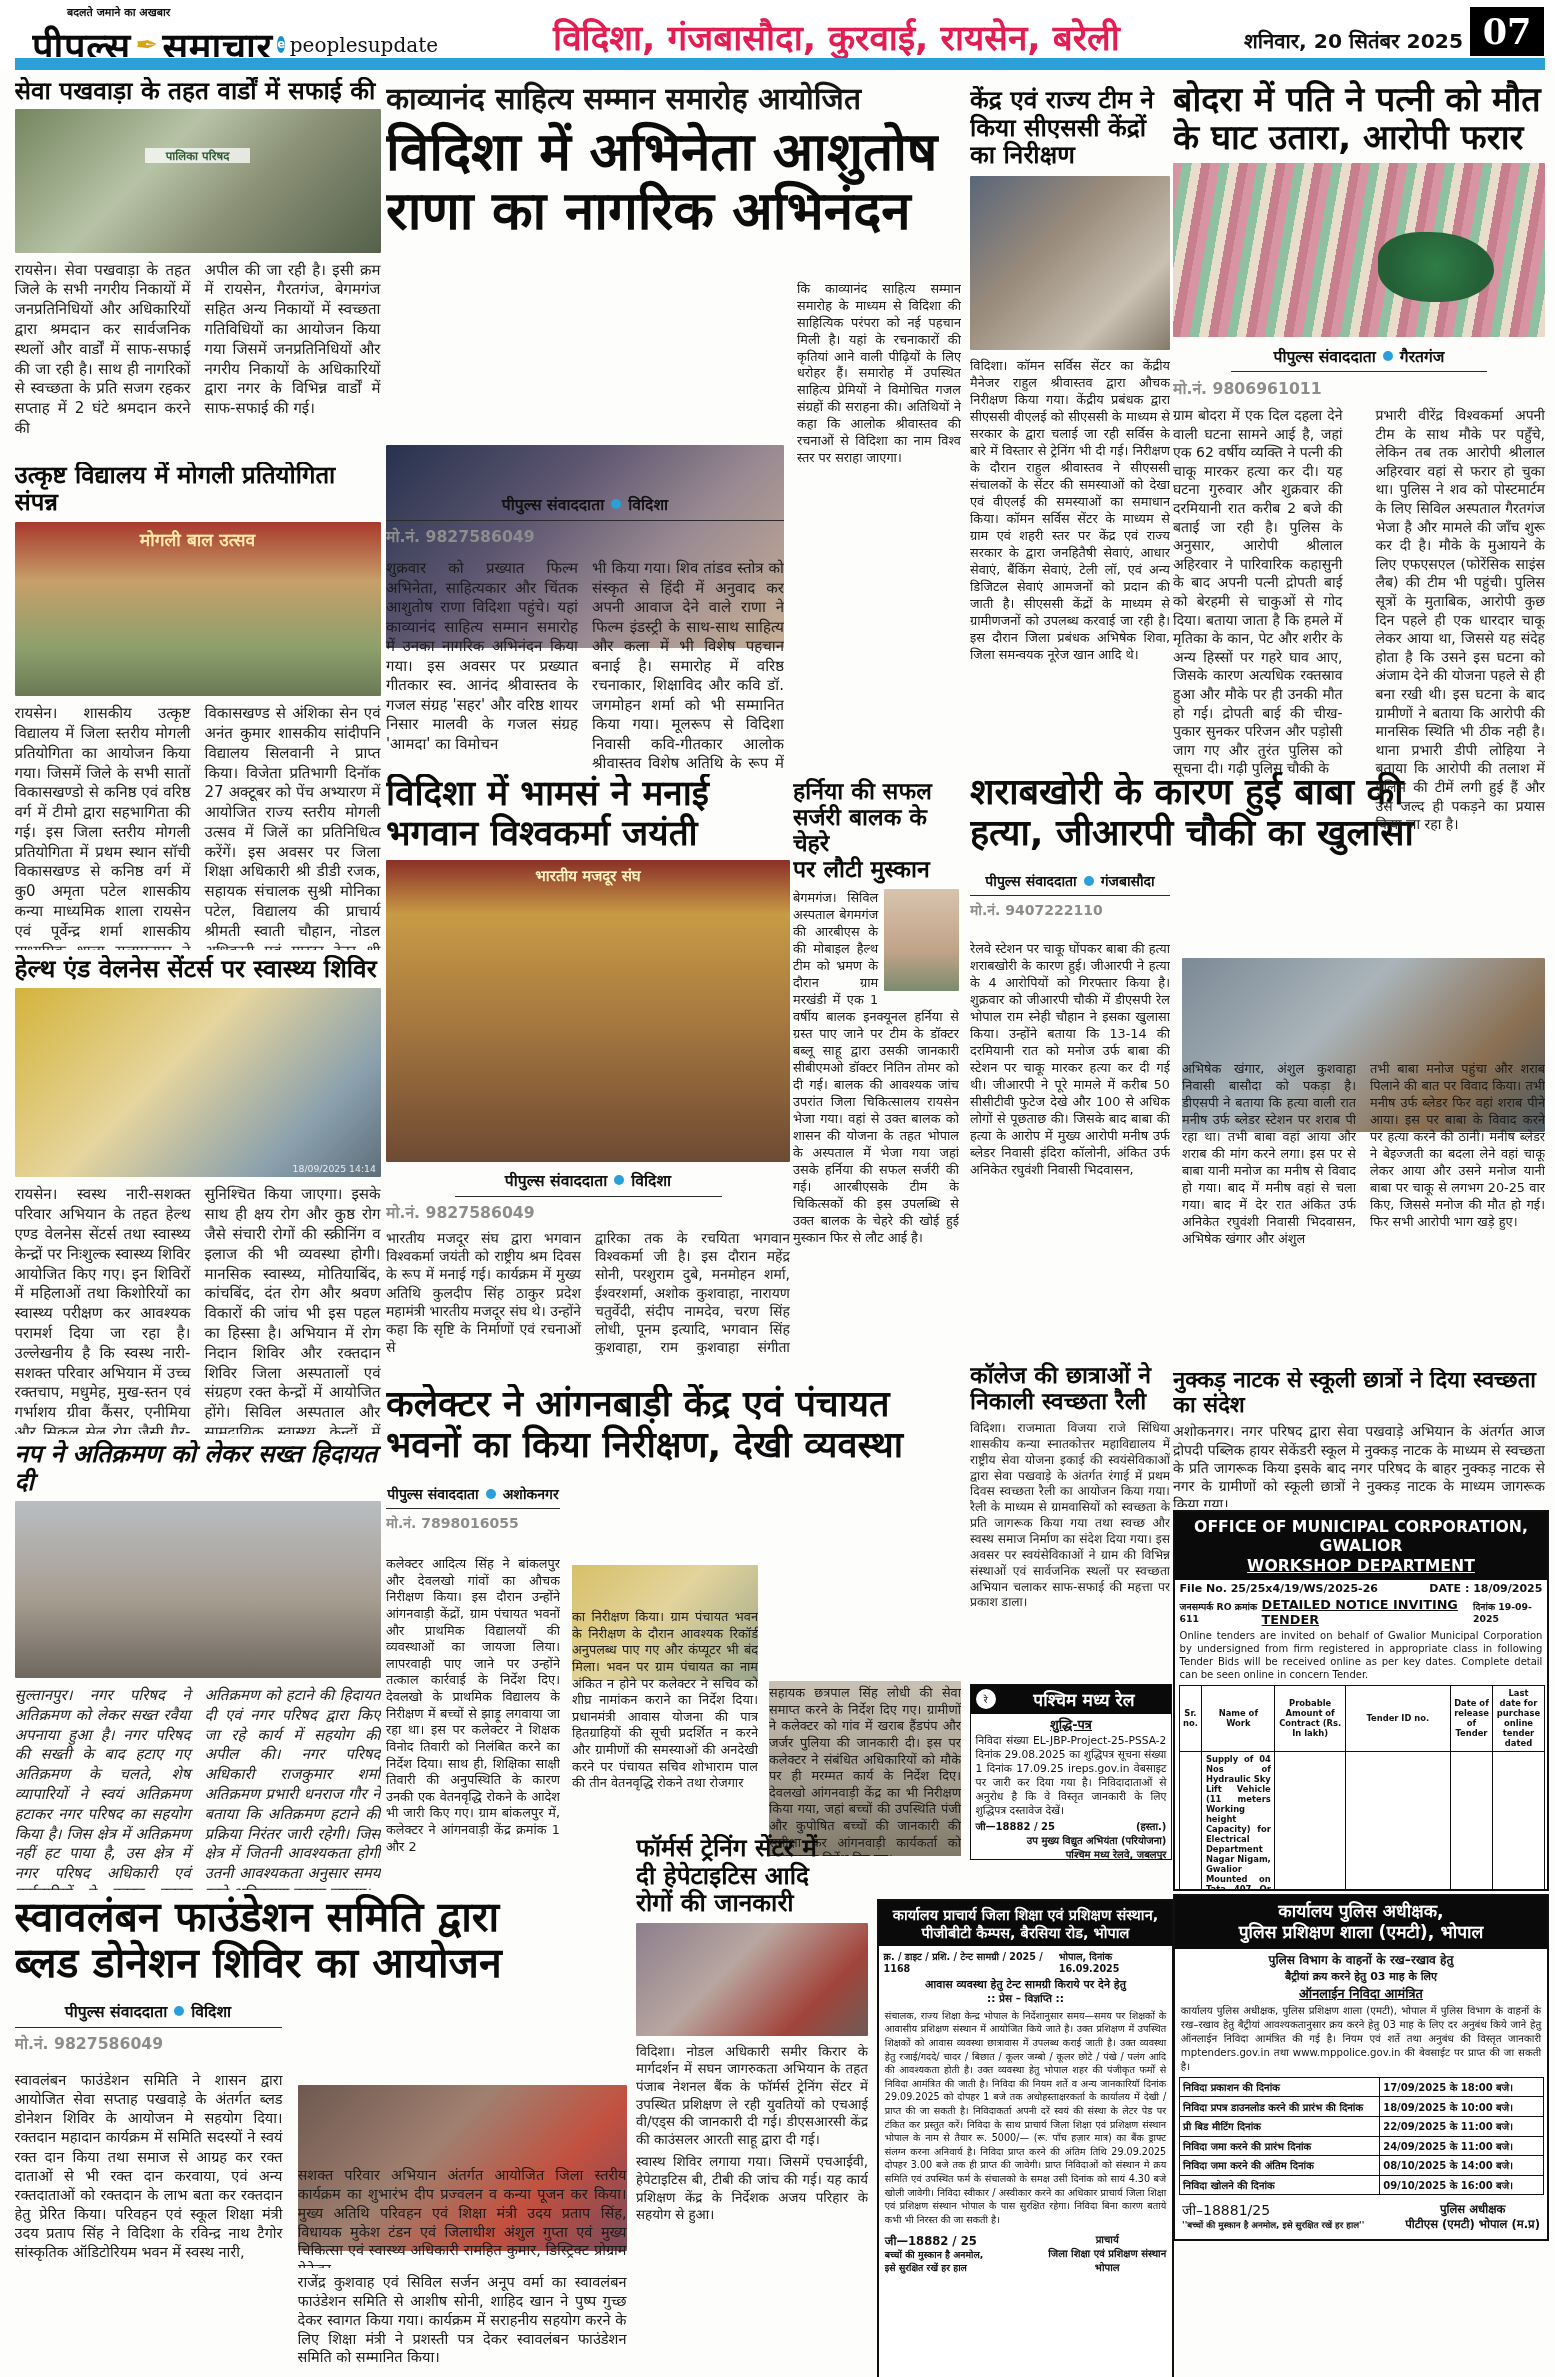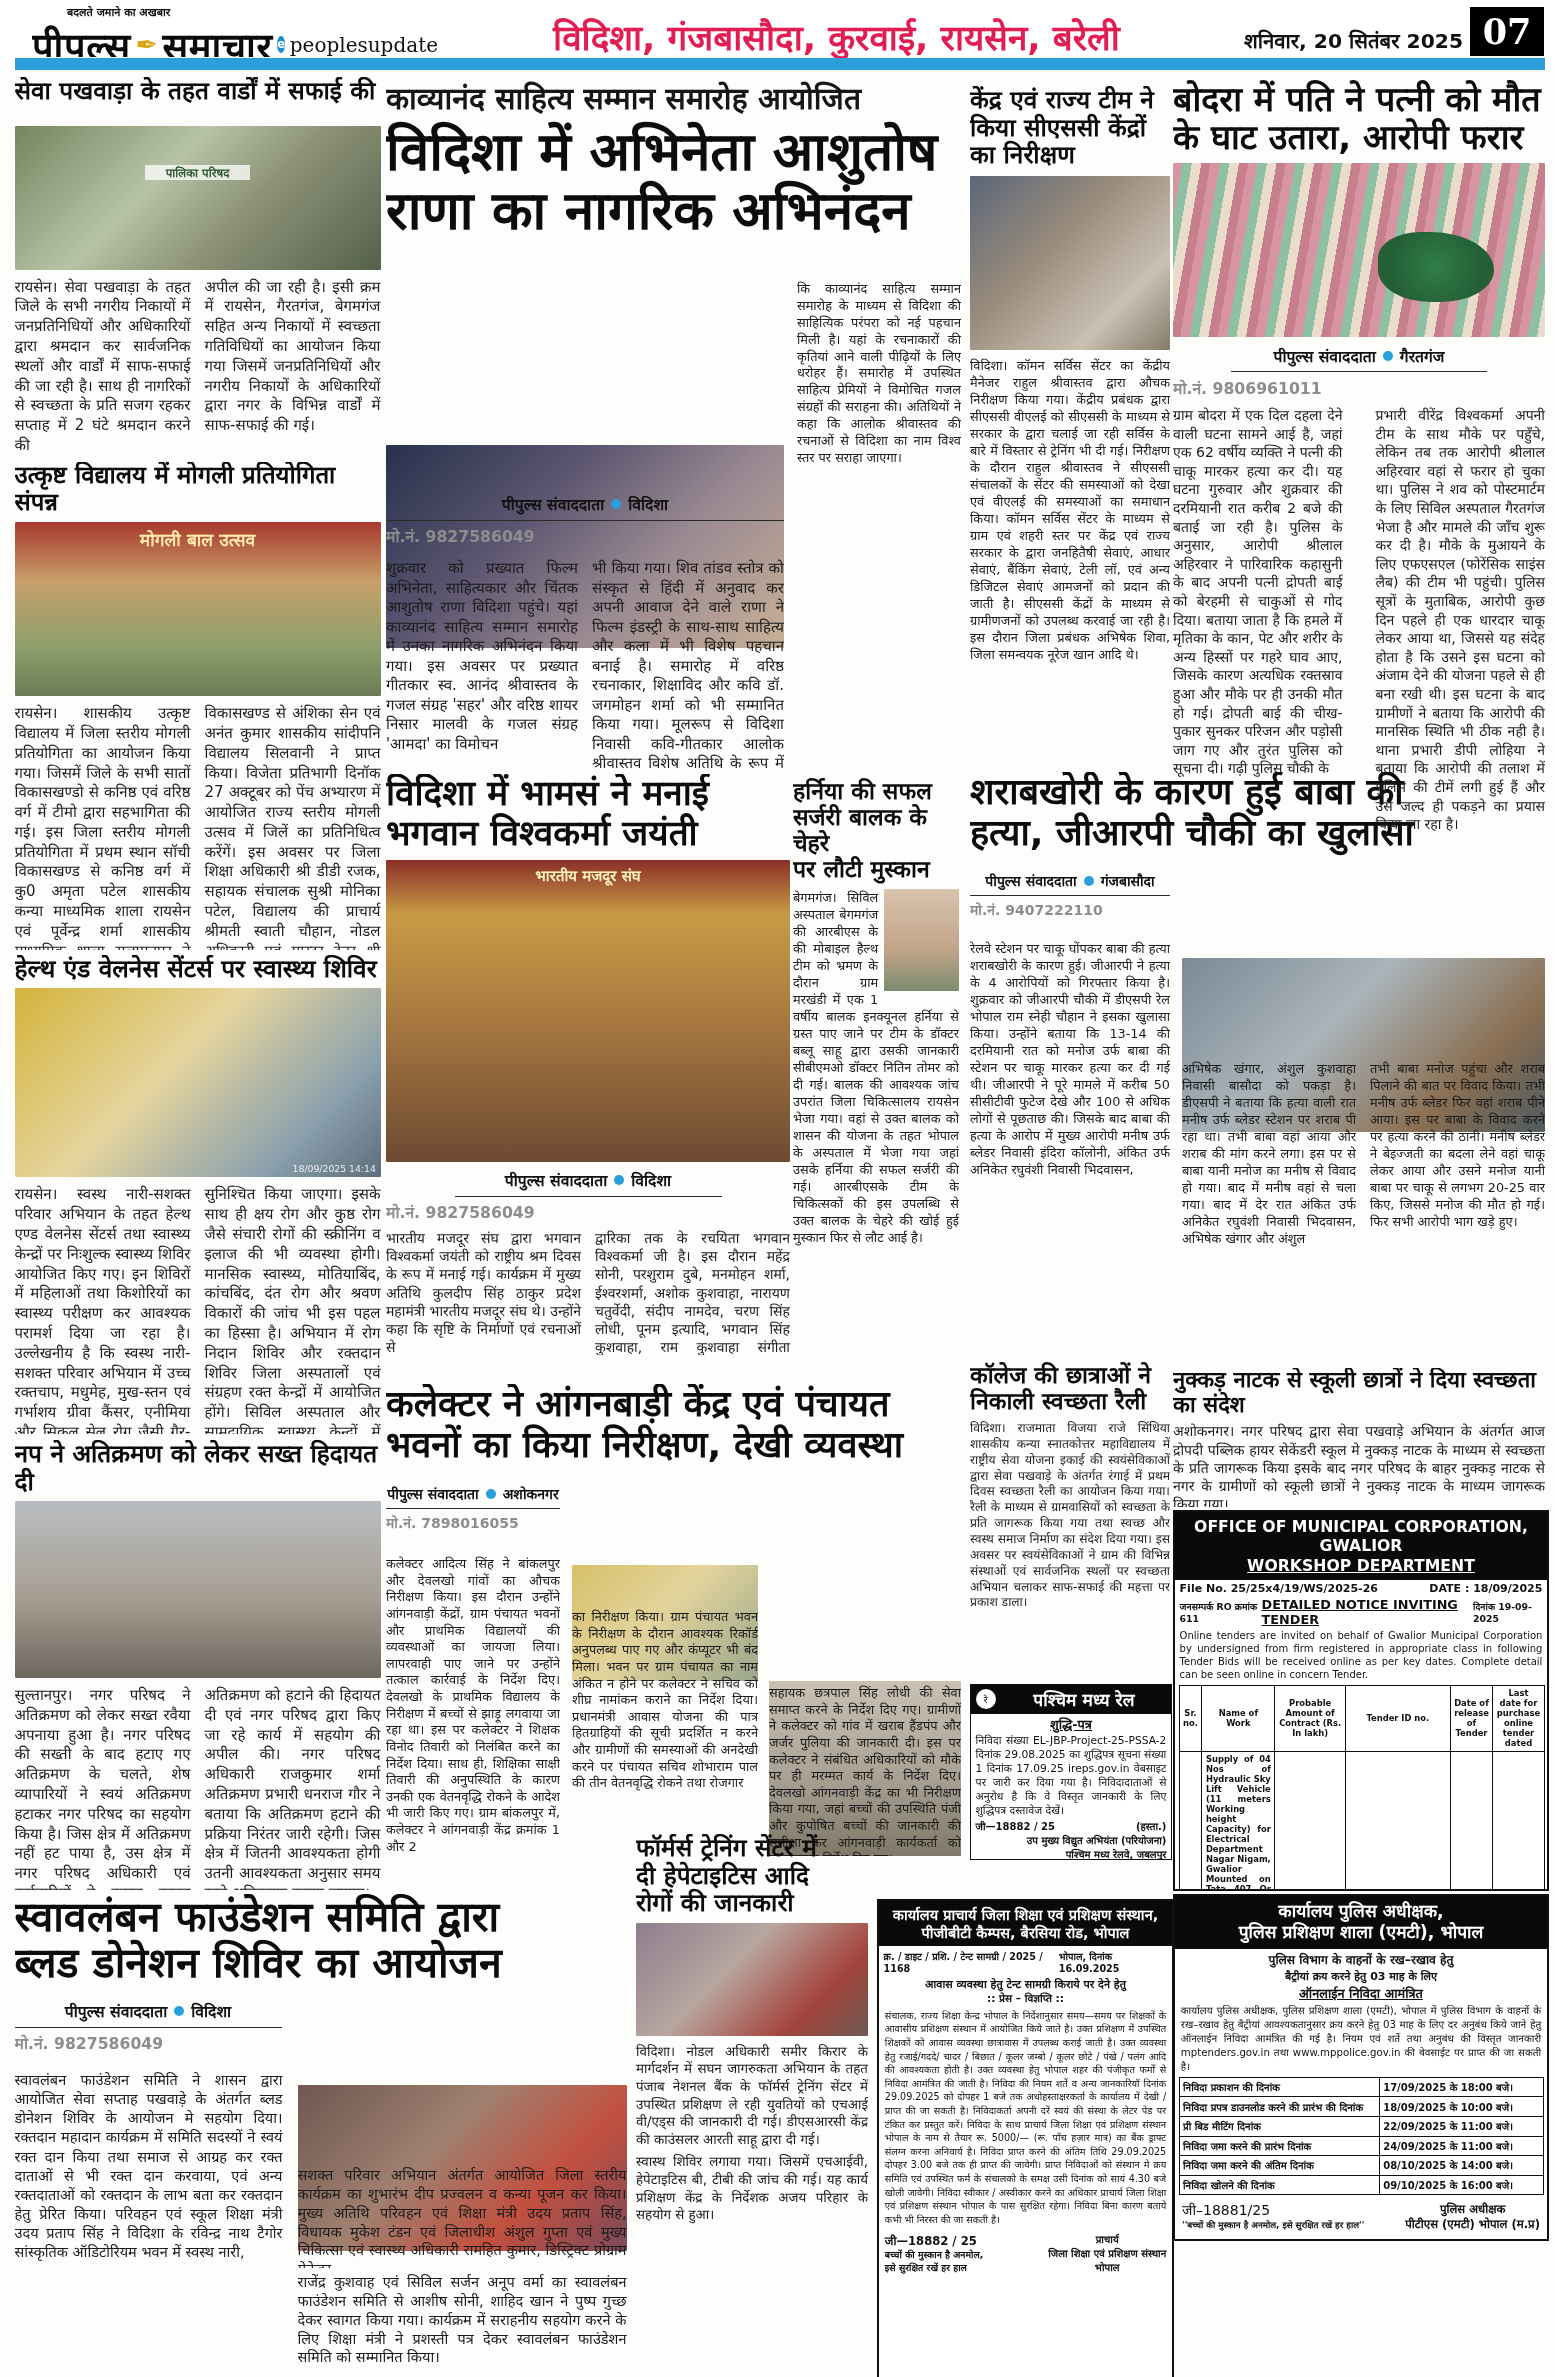--- a/index.html
+++ b/index.html
@@ -40,21 +40,21 @@
     </div>
   </div>
   <div class="abs" style="left:546px;top:12.8px;width:581px;text-align:center;font-size:35px;font-weight:bold;color:#e11d52;">विदिशा, गंजबासौदा, कुरवाई, रायसेन, बरेली</div>
   <div class="abs" style="left:1237px;top:25.6px;width:226px;text-align:right;font-size:20.3px;font-weight:bold;">शनिवार, 20 सितंबर 2025</div>
   <div class="abs" style="left:1470px;top:7px;width:74px;height:49px;background:#000;color:#fff;font-size:35px;font-weight:bold;display:flex;align-items:center;justify-content:center;font-family:'DejaVu Serif',serif;">07</div>
   <div class="abs" style="left:14.5px;top:58px;width:1530px;height:11.6px;background:#2b9fd8;"></div>
 </div>
 
 <div class="abs" style="left:14.5px;top:77px;width:366px;height:380px;">
   <div class="hl" style="font-size:24.4px;">सेवा पखवाड़ा के तहत वार्डों में सफाई की</div>
-  <div class="photo" style="height:144px;margin-top:21px;background:linear-gradient(135deg,#74855f 0%,#b7c3a6 38%,#8c9277 62%,#55614b 100%);">
+  <div class="photo" style="height:144px;margin-top:4px;background:linear-gradient(135deg,#74855f 0%,#b7c3a6 38%,#8c9277 62%,#55614b 100%);">
     <span class="cap" style="color:#2f5b33;background:rgba(255,255,255,.75);width:105px;margin:35px auto 0;font-size:11.6px;">पालिका परिषद</span>
   </div>
   <div class="cols body-text" style="margin-top:8.1px;font-size:15px;line-height:1.32;">
     <div>रायसेन। सेवा पखवाड़ा के तहत जिले के सभी नगरीय निकायों में जनप्रतिनिधियों और अधिकारियों द्वारा श्रमदान कर सार्वजनिक स्थलों और वार्डों में साफ-सफाई की जा रही है। साथ ही नागरिकों से स्वच्छता के प्रति सजग रहकर सप्ताह में 2 घंटे श्रमदान करने की</div>
     <div>अपील की जा रही है। इसी क्रम में रायसेन, गैरतगंज, बेगमगंज सहित अन्य निकायों में स्वच्छता गतिविधियों का आयोजन किया गया जिसमें जनप्रतिनिधियों और नगरीय निकायों के अधिकारियों द्वारा नगर के विभिन्न वार्डों में साफ-सफाई की गई।</div>
   </div>
 </div>
 
 <div class="abs" style="left:14.5px;top:462px;width:366px;height:488px;">
   <div class="hl" style="font-size:24px;">उत्कृष्ट विद्यालय में मोगली प्रतियोगिता संपन्न</div>
@@ -71,21 +71,21 @@
   <div class="hl" style="font-size:24.4px;">हेल्थ एंड वेलनेस सेंटर्स पर स्वास्थ्य शिविर</div>
   <div class="photo" style="height:189px;margin-top:5.8px;background:linear-gradient(135deg,#d3b43c 0%,#e6d59e 42%,#8aa0ad 78%,#5d6e7a 100%);">
     <span class="stamp">18/09/2025 14:14</span>
   </div>
   <div class="cols body-text" style="margin-top:8.1px;font-size:15px;line-height:1.32;">
     <div>रायसेन। स्वस्थ नारी-सशक्त परिवार अभियान के तहत हेल्थ एण्ड वेलनेस सेंटर्स तथा स्वास्थ्य केन्द्रों पर निःशुल्क स्वास्थ्य शिविर आयोजित किए गए। इन शिविरों में महिलाओं तथा किशोरियों का स्वास्थ्य परीक्षण कर आवश्यक परामर्श दिया जा रहा है। उल्लेखनीय है कि स्वस्थ नारी-सशक्त परिवार अभियान में उच्च रक्तचाप, मधुमेह, मुख-स्तन एवं गर्भाशय ग्रीवा कैंसर, एनीमिया और सिकल सेल रोग जैसी गैर-संचारी बीमारियों की समय पर पहचान कर उपचार</div>
     <div>सुनिश्चित किया जाएगा। इसके साथ ही क्षय रोग और कुष्ठ रोग जैसे संचारी रोगों की स्क्रीनिंग व इलाज की भी व्यवस्था होगी। मानसिक स्वास्थ्य, मोतियाबिंद, कांचबिंद, दंत रोग और श्रवण विकारों की जांच भी इस पहल का हिस्सा है। अभियान में रोग निदान शिविर और रक्तदान शिविर जिला अस्पतालों एवं संग्रहण रक्त केन्द्रों में आयोजित होंगे। सिविल अस्पताल और सामुदायिक स्वास्थ्य केन्द्रों में विशेषज्ञता शिविर और जागरूकता कार्यक्रम होंगे।</div>
   </div>
 </div>
 
-<div class="abs" style="left:14.5px;top:1440px;width:366px;height:450px;">
+<div class="abs" style="left:14.5px;top:1440px;width:366px;height:450px;font-style:italic;">
   <div class="hl" style="font-size:24.4px;">नप ने अतिक्रमण को लेकर सख्त हिदायत दी</div>
   <div class="photo" style="height:177px;margin-top:5.8px;background:linear-gradient(180deg,#b9bdc1 0%,#a79e92 55%,#6e675e 100%);"></div>
   <div class="cols body-text" style="margin-top:8.1px;font-size:15px;line-height:1.32;">
     <div>सुल्तानपुर। नगर परिषद ने अतिक्रमण को लेकर सख्त रवैया अपनाया हुआ है। नगर परिषद की सख्ती के बाद हटाए गए अतिक्रमण के चलते, शेष व्यापारियों ने स्वयं अतिक्रमण हटाकर नगर परिषद का सहयोग किया है। जिस क्षेत्र में अतिक्रमण नहीं हट पाया है, उस क्षेत्र में नगर परिषद अधिकारी एवं कर्मचारियों ने दुकान दुकान पहुंचकर शेष रहे</div>
     <div>अतिक्रमण को हटाने की हिदायत दी एवं नगर परिषद द्वारा किए जा रहे कार्य में सहयोग की अपील की। नगर परिषद अधिकारी राजकुमार शर्मा अतिक्रमण प्रभारी धनराज गौर ने बताया कि अतिक्रमण हटाने की प्रक्रिया निरंतर जारी रहेगी। जिस क्षेत्र में जितनी आवश्यकता होगी उतनी आवश्यकता अनुसार समय रहते अतिक्रमण हटाया जाएगा।</div>
   </div>
 </div>
 
 <div class="abs" style="left:14.5px;top:1894px;width:613px;height:481px;">
   <div class="hl" style="font-size:41px;">स्वावलंबन फाउंडेशन समिति द्वारा</div>

